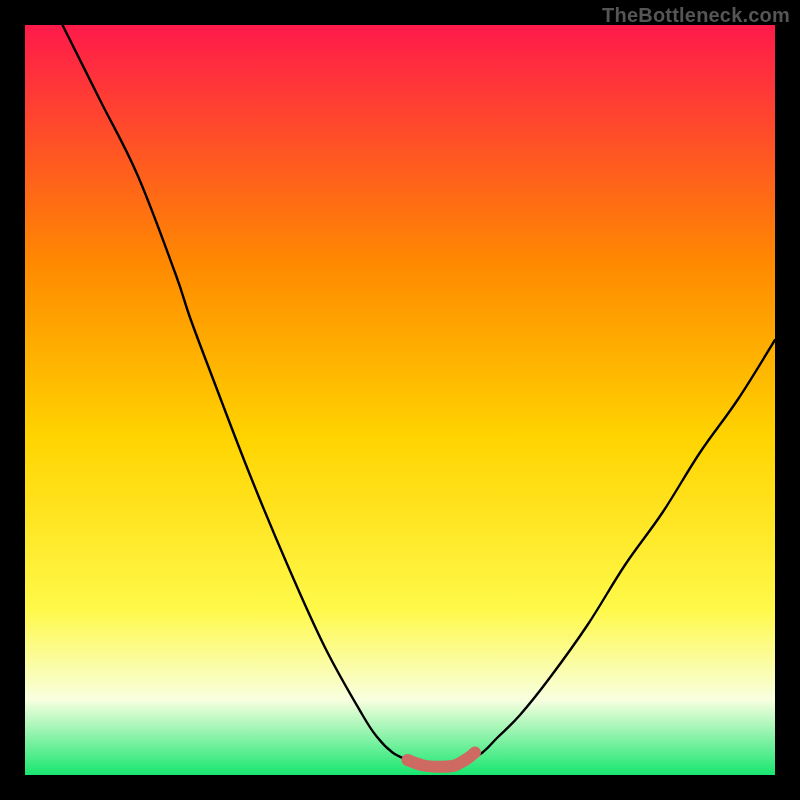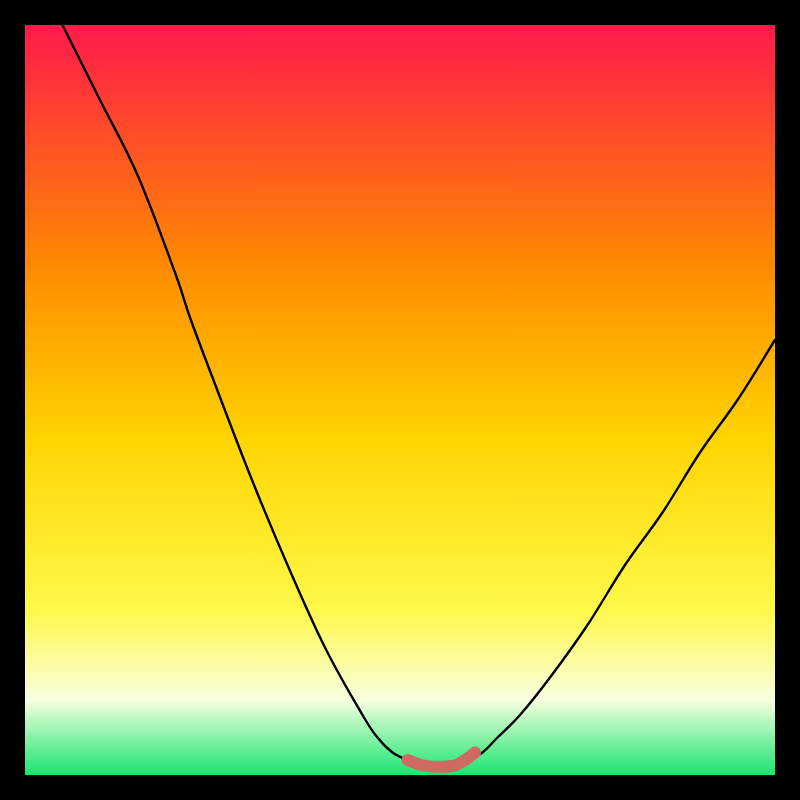--- a/index.html
+++ b/index.html
@@ -27,20 +27,21 @@
     width: 750px;
     height: 750px;
   }
   .plot svg { display: block; }
 </style>
 </head>
 <body>
 
 <div class="frame">
 
+  <div class="attrib">TheBottleneck.com</div>
 
   <div class="plot">
     <svg id="chart-svg" width="750" height="750" viewBox="0 0 750 750">
       <defs>
         <linearGradient id="bg-grad" x1="0" y1="0" x2="0" y2="1">
           <stop id="g0" offset="0%" stop-color="#ff1a4b"></stop>
           <stop id="g1" offset="32%" stop-color="#ff8a00"></stop>
           <stop id="g2" offset="55%" stop-color="#ffd400"></stop>
           <stop id="g3" offset="78%" stop-color="#fff94a"></stop>
           <stop id="g4" offset="90%" stop-color="#f8ffe0"></stop>

